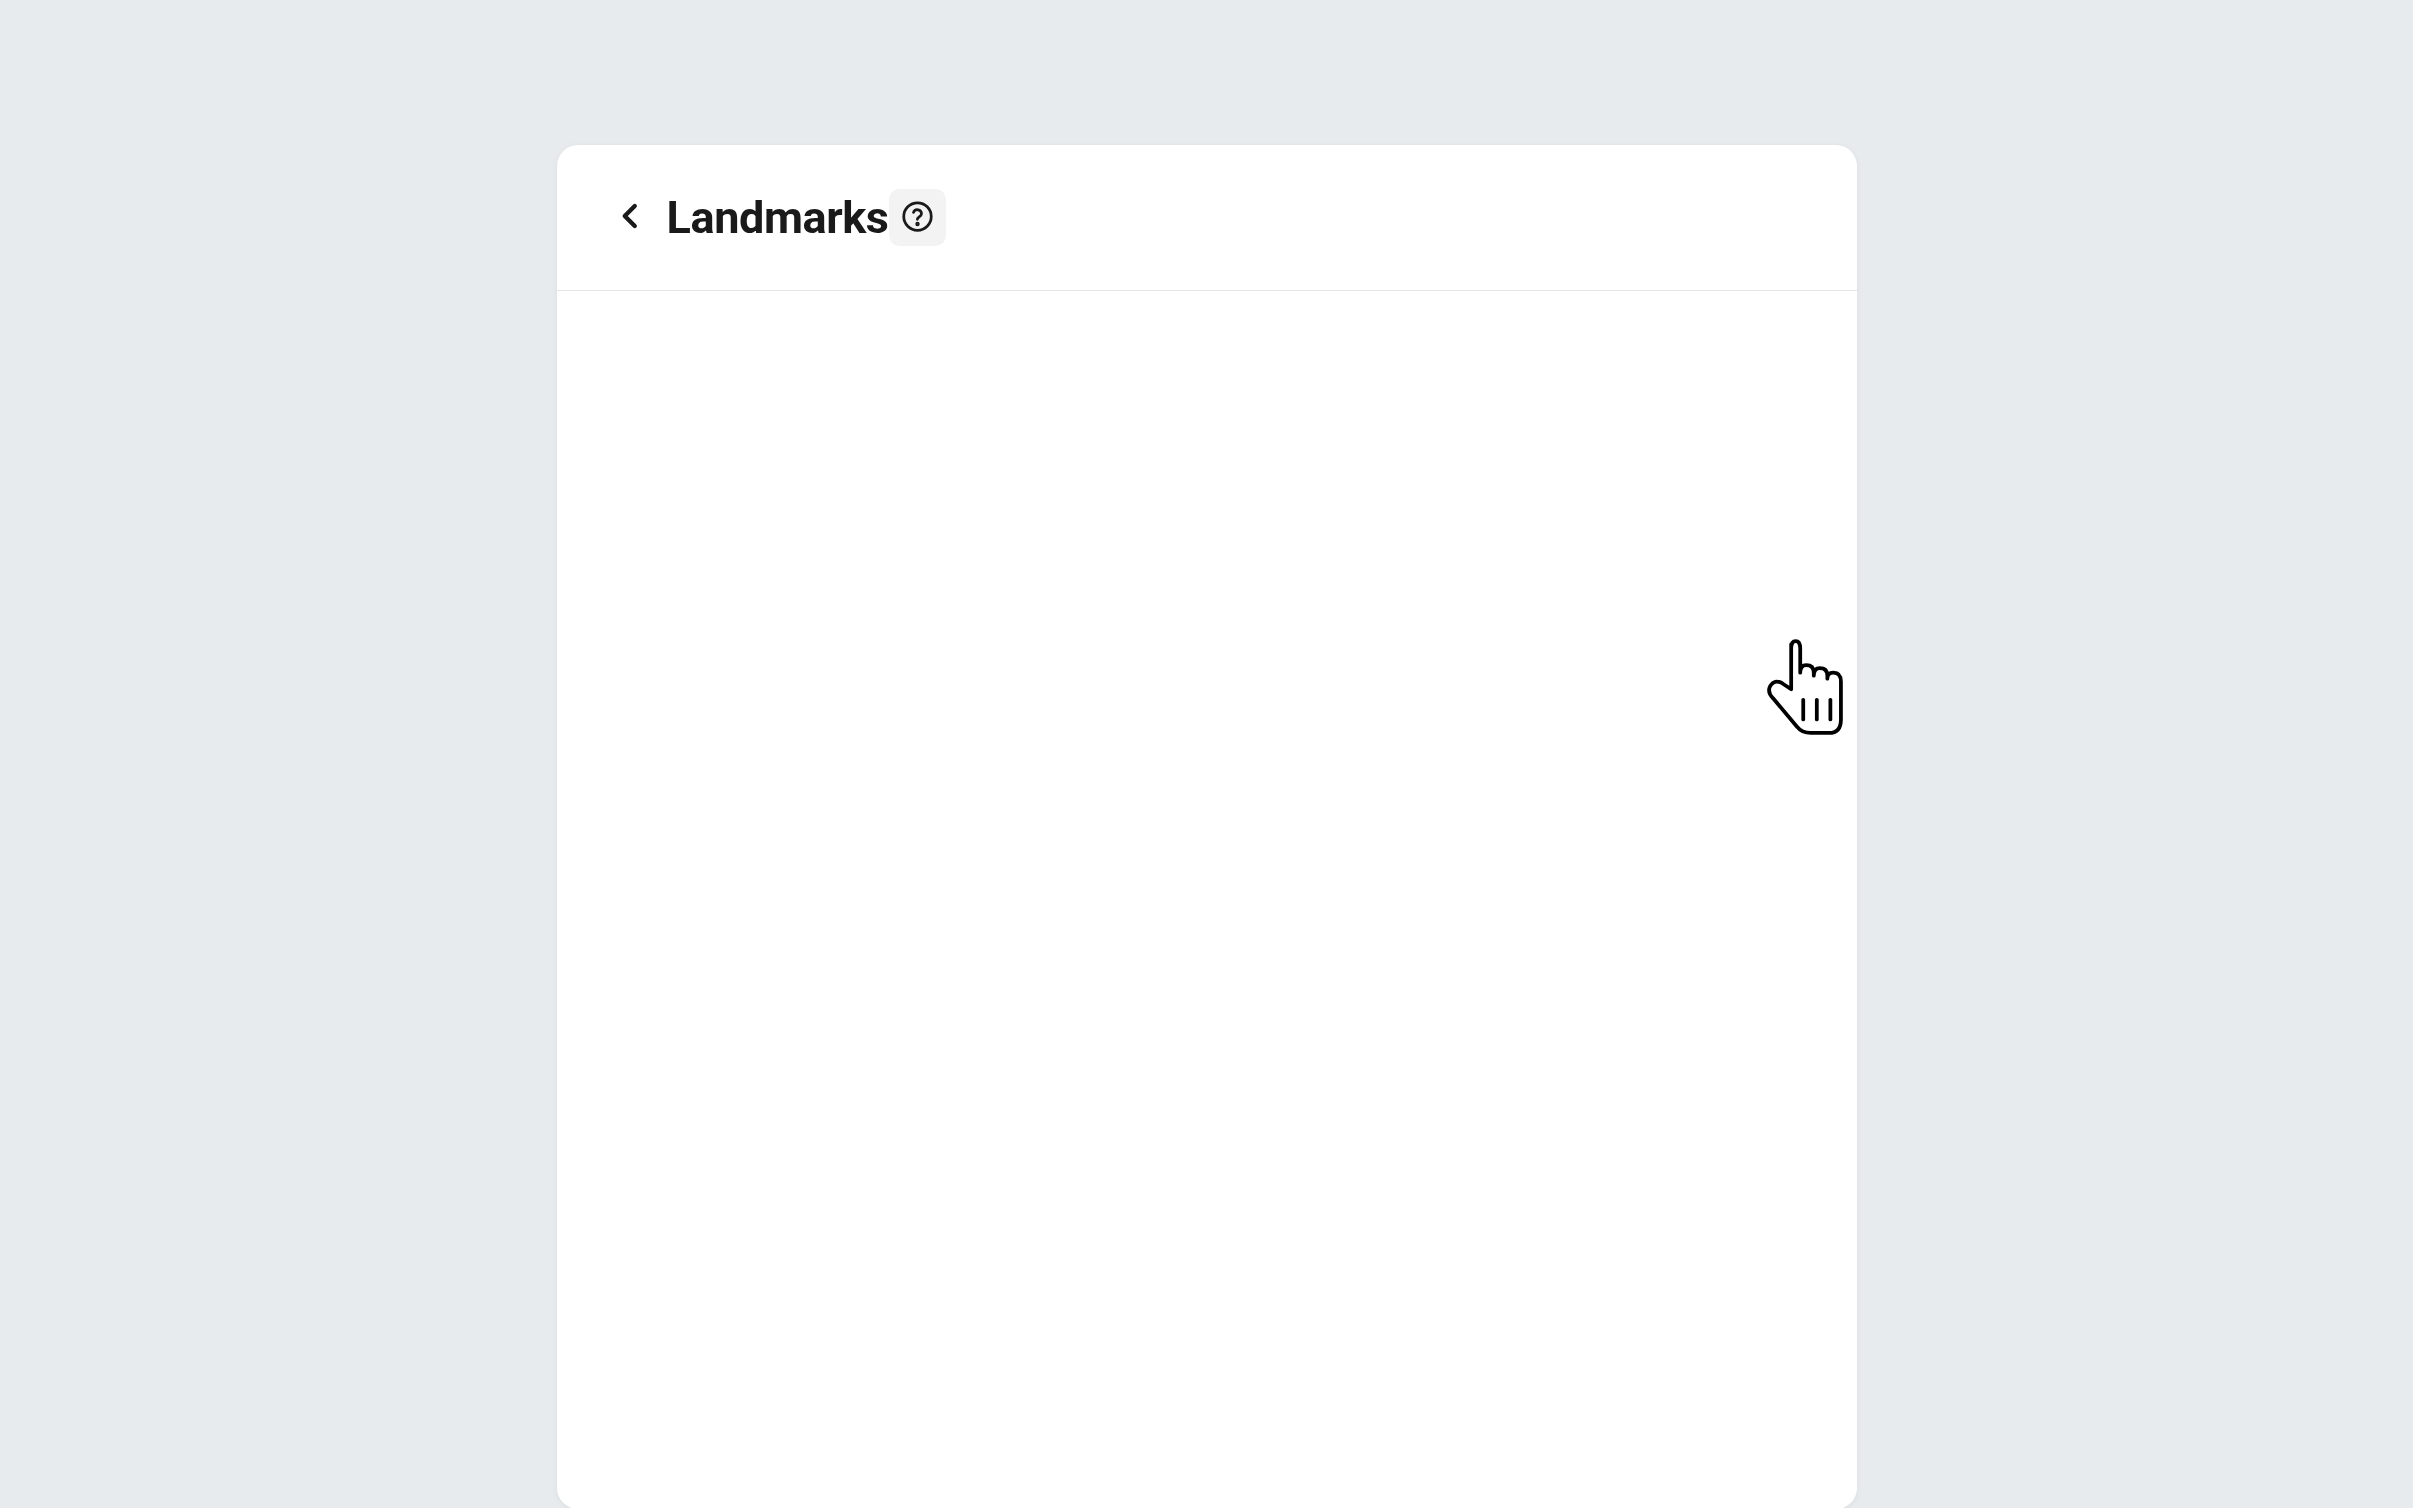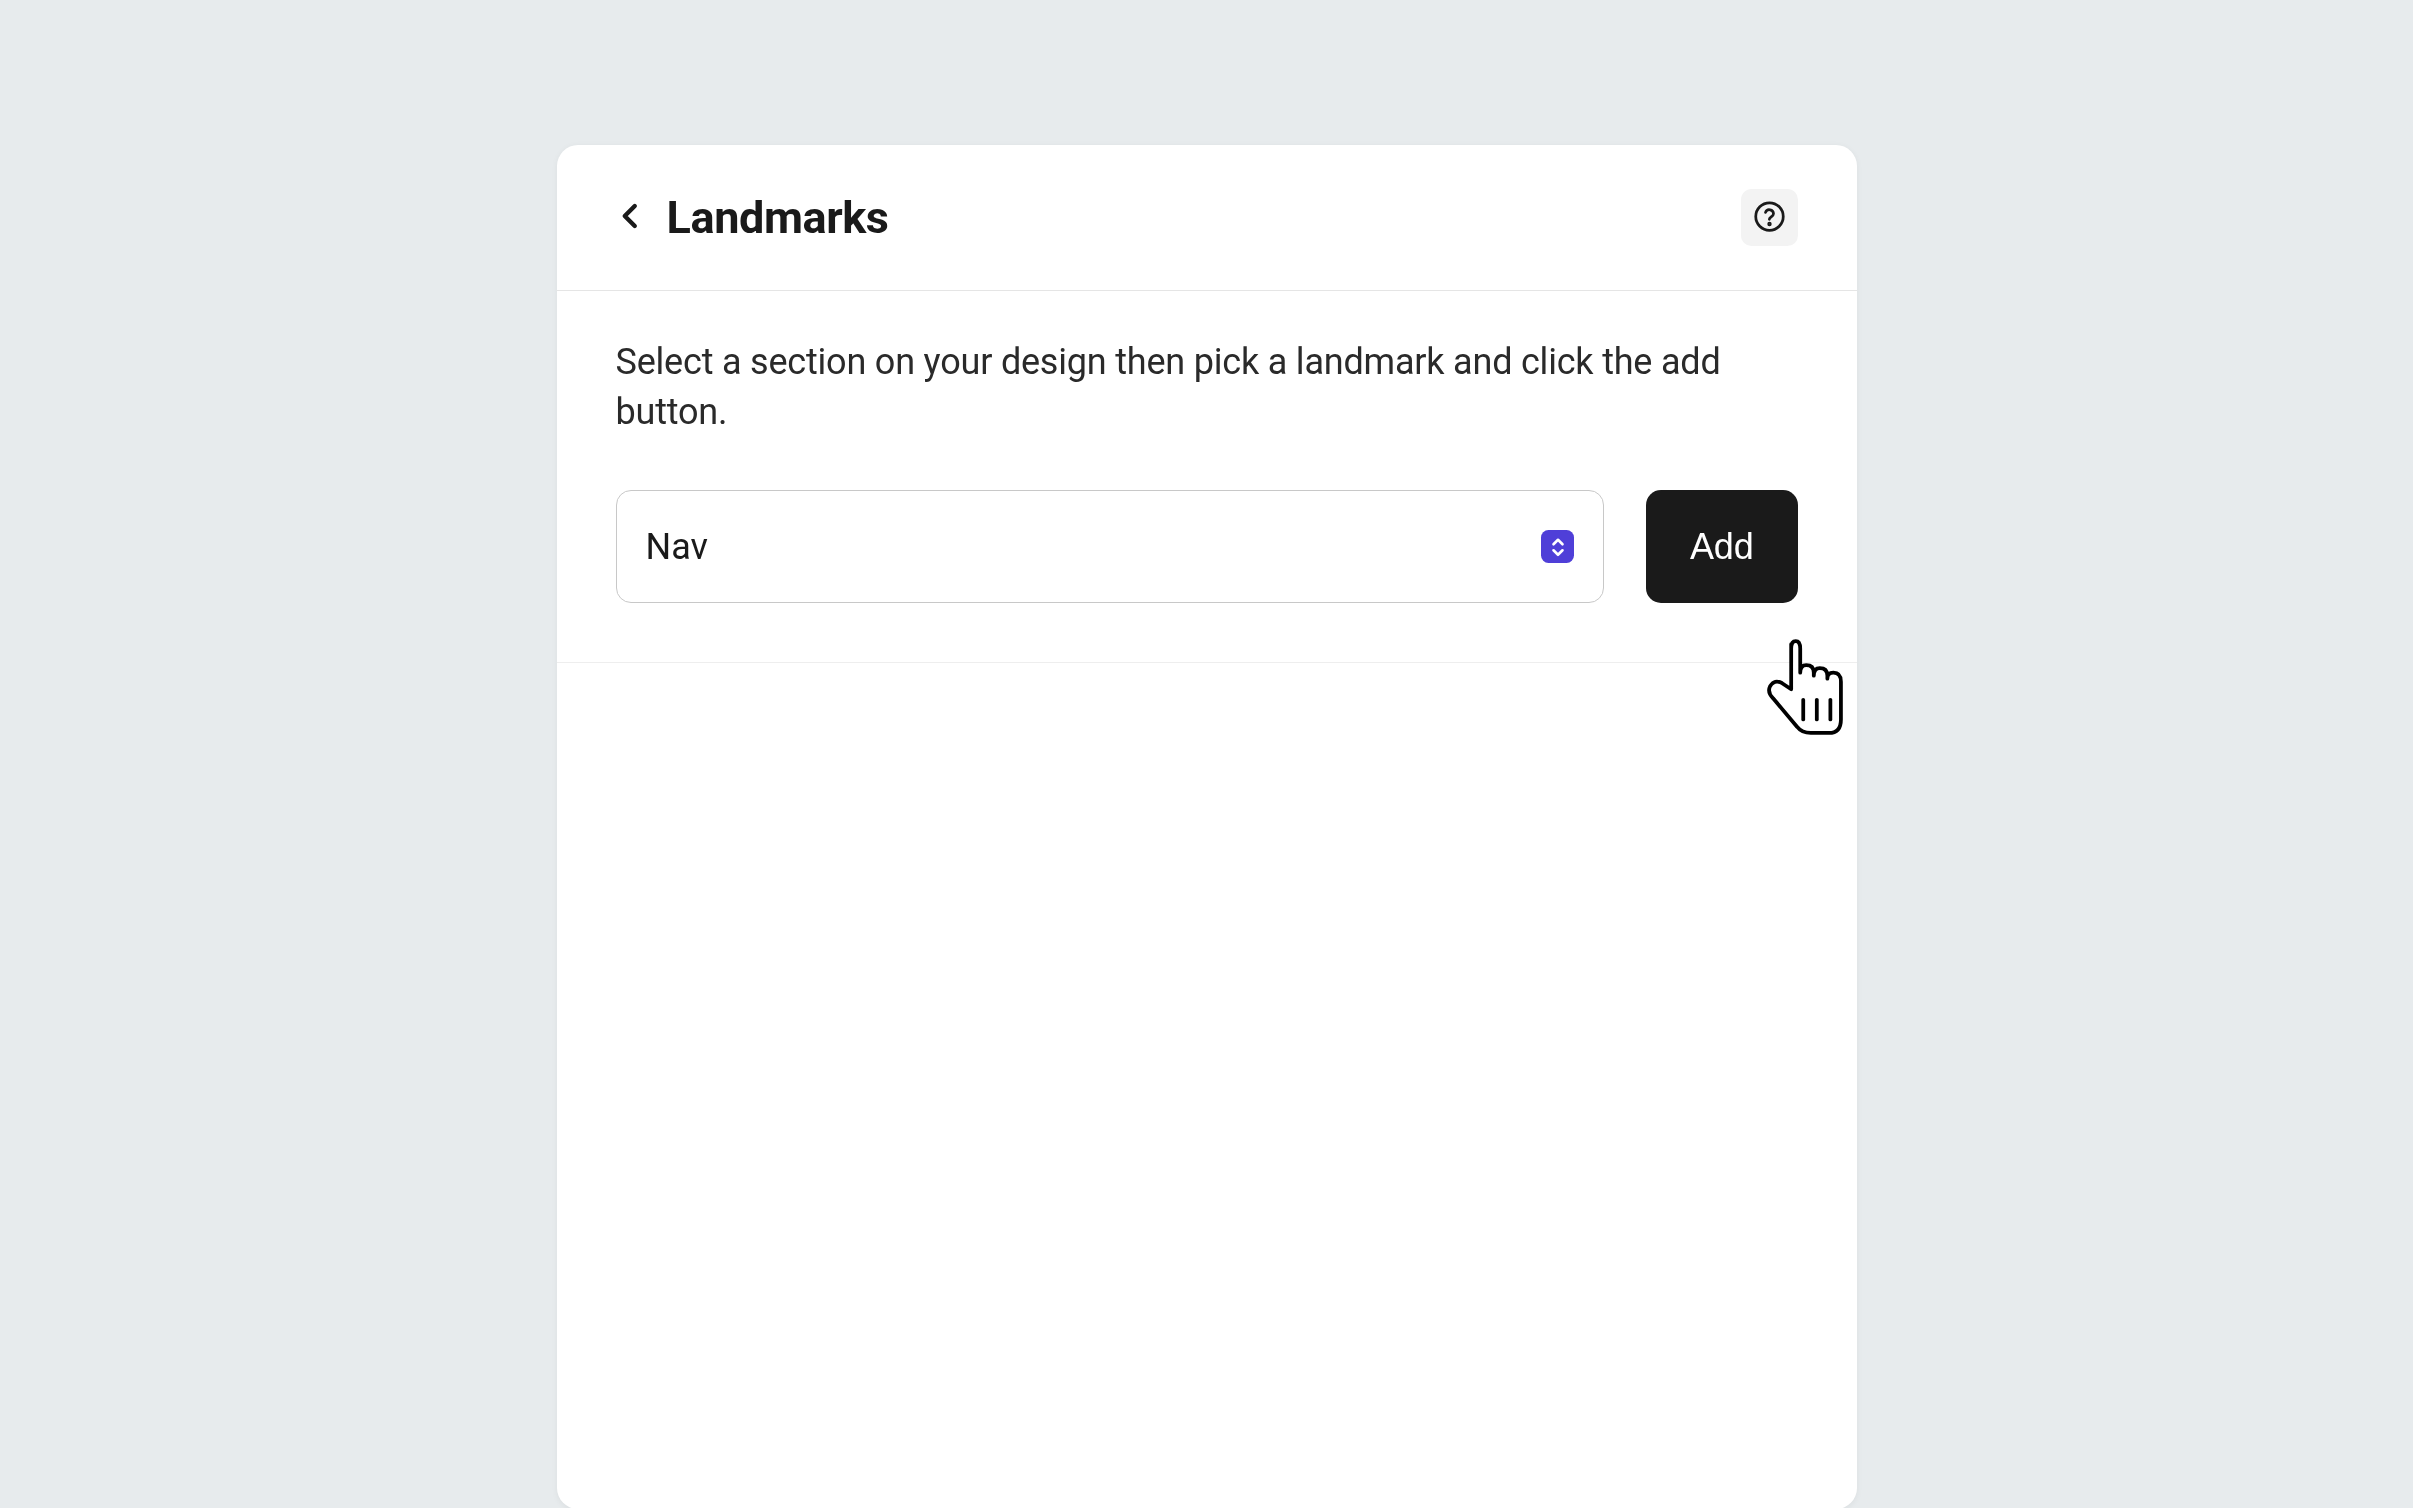--- a/index.html
+++ b/index.html
@@ -22,21 +22,21 @@
       width: 1300px;
       background-color: #ffffff;
       border-radius: 21px;
       box-shadow: 0 1.5px 6px rgba(0,0,0,0.05);
       overflow: hidden;
     }
     
     .panel-header {
       display: flex;
       align-items: center;
-      justify-content: space-between;
+      justify-content: flex-start;
       padding: 44px 59px 44px 59px;
       border-bottom: 1.5px solid #e5e5e5;
     }
     
     .header-left {
       display: flex;
       align-items: center;
       gap: 21px;
     }
     
@@ -179,37 +179,20 @@
       <span>
         <svg viewBox="0 0 24 24" fill="none" stroke="#1a1a1a" stroke-width="2" stroke-linecap="round" stroke-linejoin="round">
           <circle cx="12" cy="12" r="10"></circle>
           <path d="M9.1 9a3 3 0 0 1 5.8 1c0 2-3 2.5-3 4"></path>
           <circle cx="12" cy="17.5" r="0.6" fill="#1a1a1a"></circle>
         </svg>
       </span>
     </button>
   </div>
 
-  <div class="panel-body">
-    <p class="instruction-text">Select a section on your design then pick a landmark and click the add button.</p>
-
-    <div class="control-row">
-      <div class="select-wrapper">
-        <span class="select-value">Nav</span>
-        <span class="select-toggle">
-          <svg viewBox="0 0 24 30" fill="none" stroke="#ffffff" stroke-width="3.5" stroke-linecap="round" stroke-linejoin="round">
-            <polyline points="6 11 12 5 18 11"></polyline>
-            <polyline points="6 19 12 25 18 19"></polyline>
-          </svg>
-        </span>
-      </div>
-
-      <button class="add-button">Add</button>
-    </div>
-  </div>
 
 </div>
 
 <div class="cursor-overlay">
   <svg viewBox="0 0 110 130" fill="none">
     <path d="M 36 8 
              L 36 68 
              L 24 60 
              Q 14 54 8 64 
              Q 4 72 12 80 

